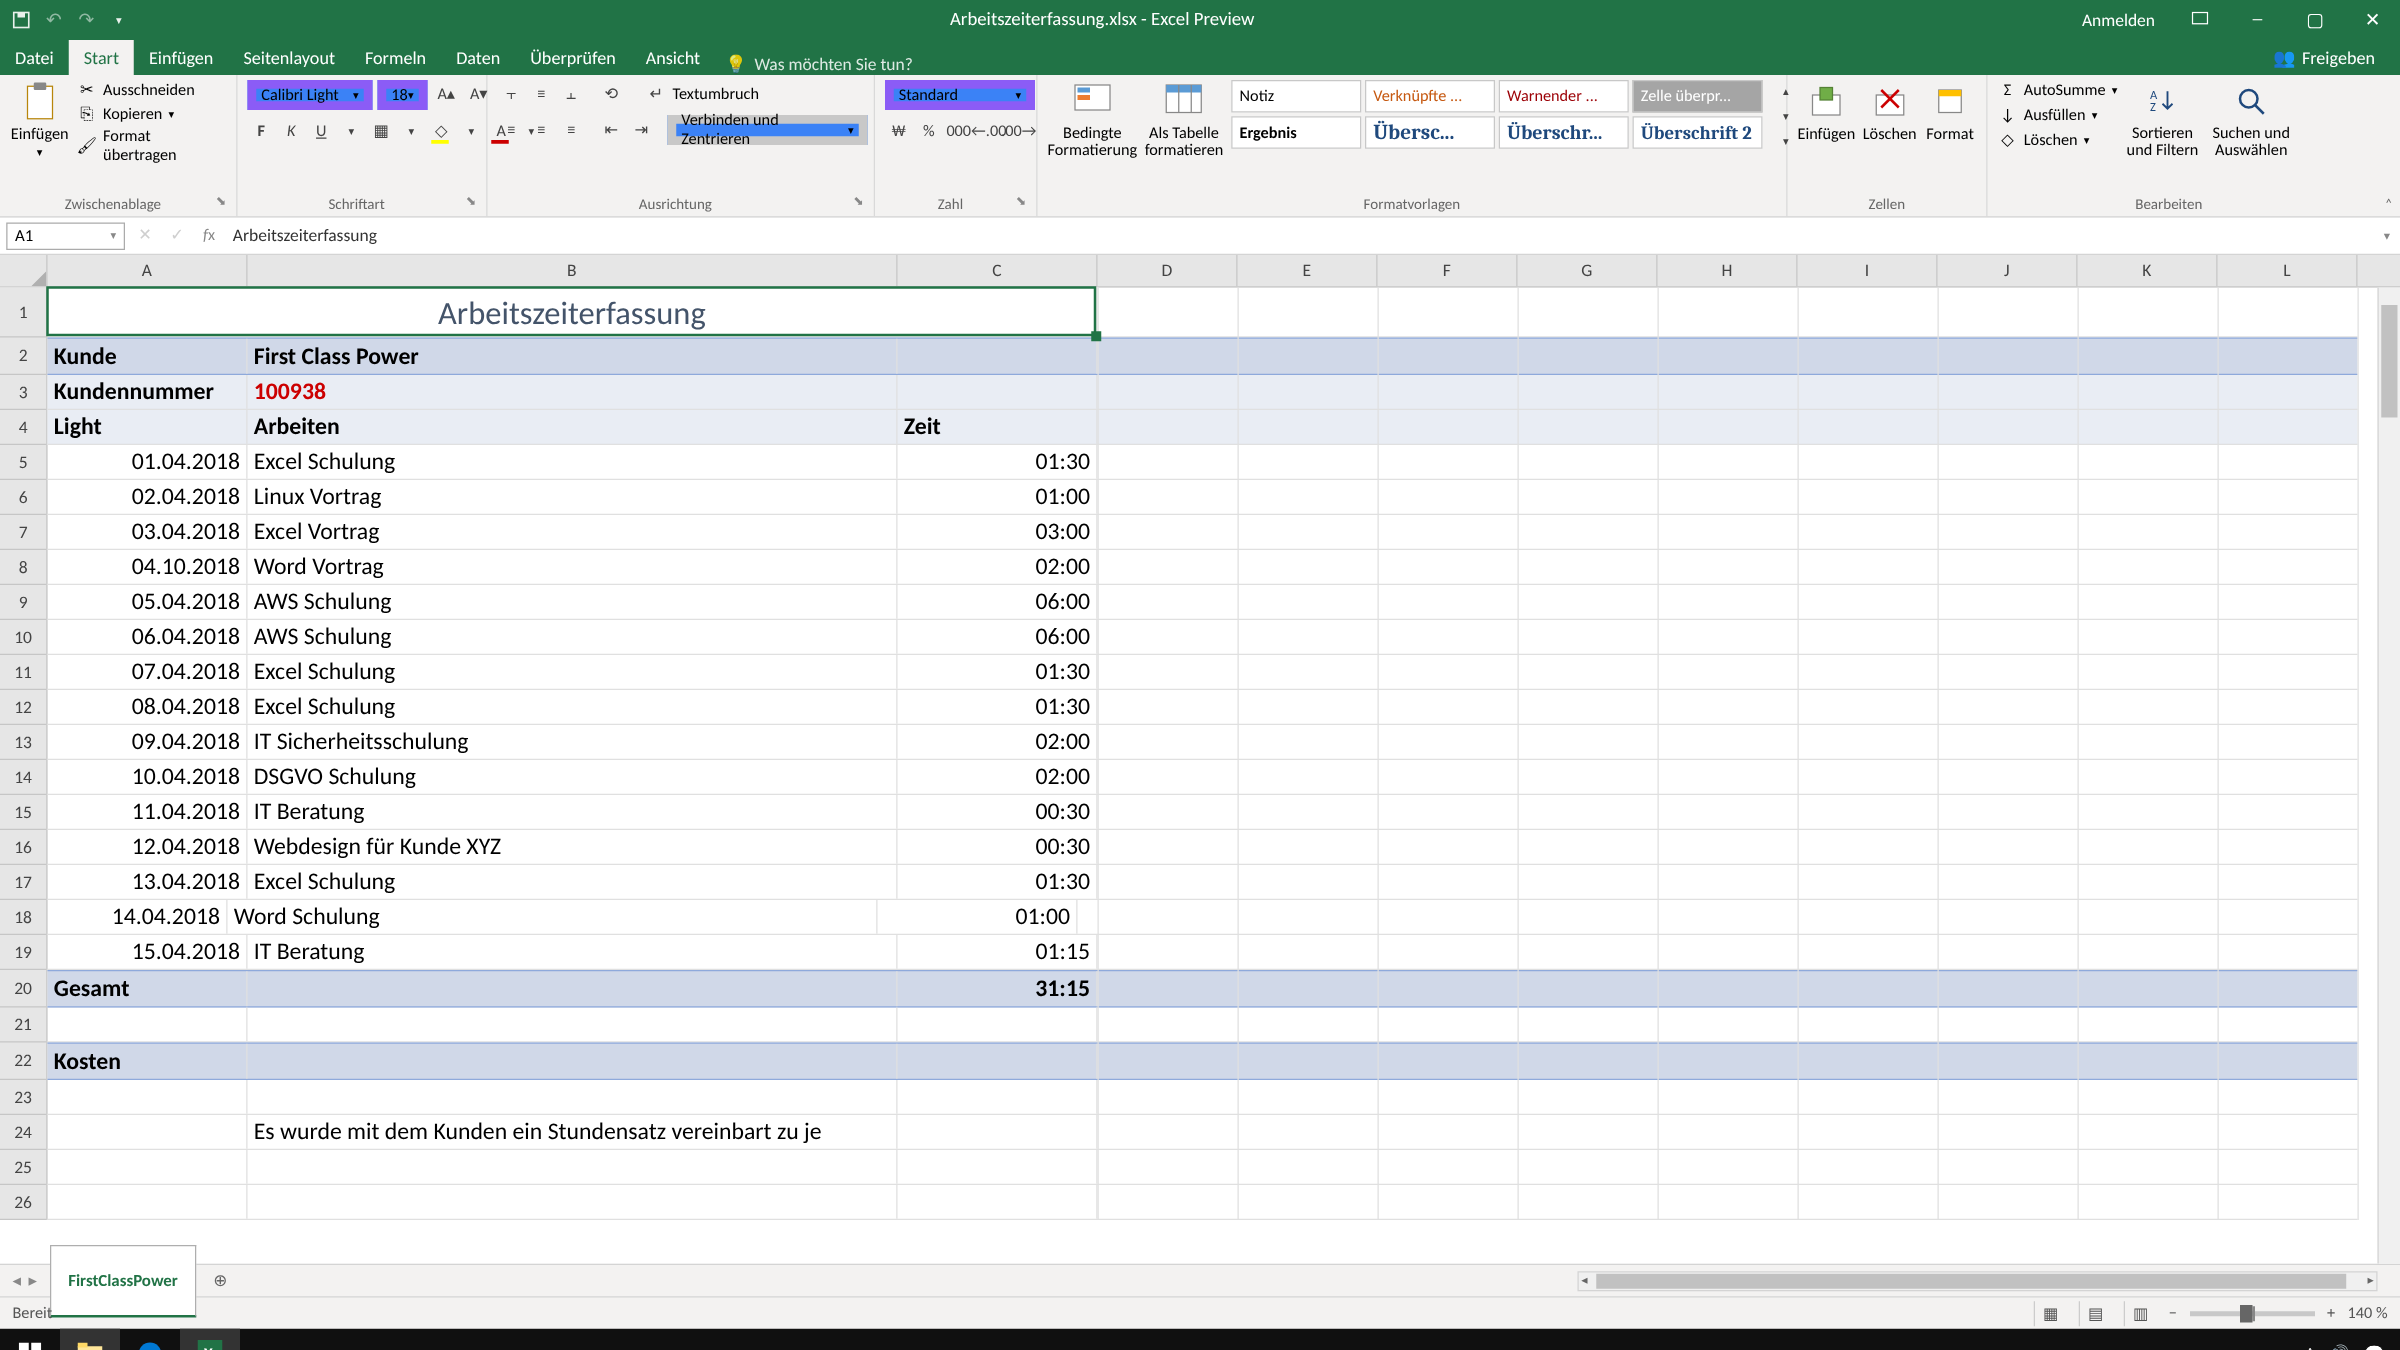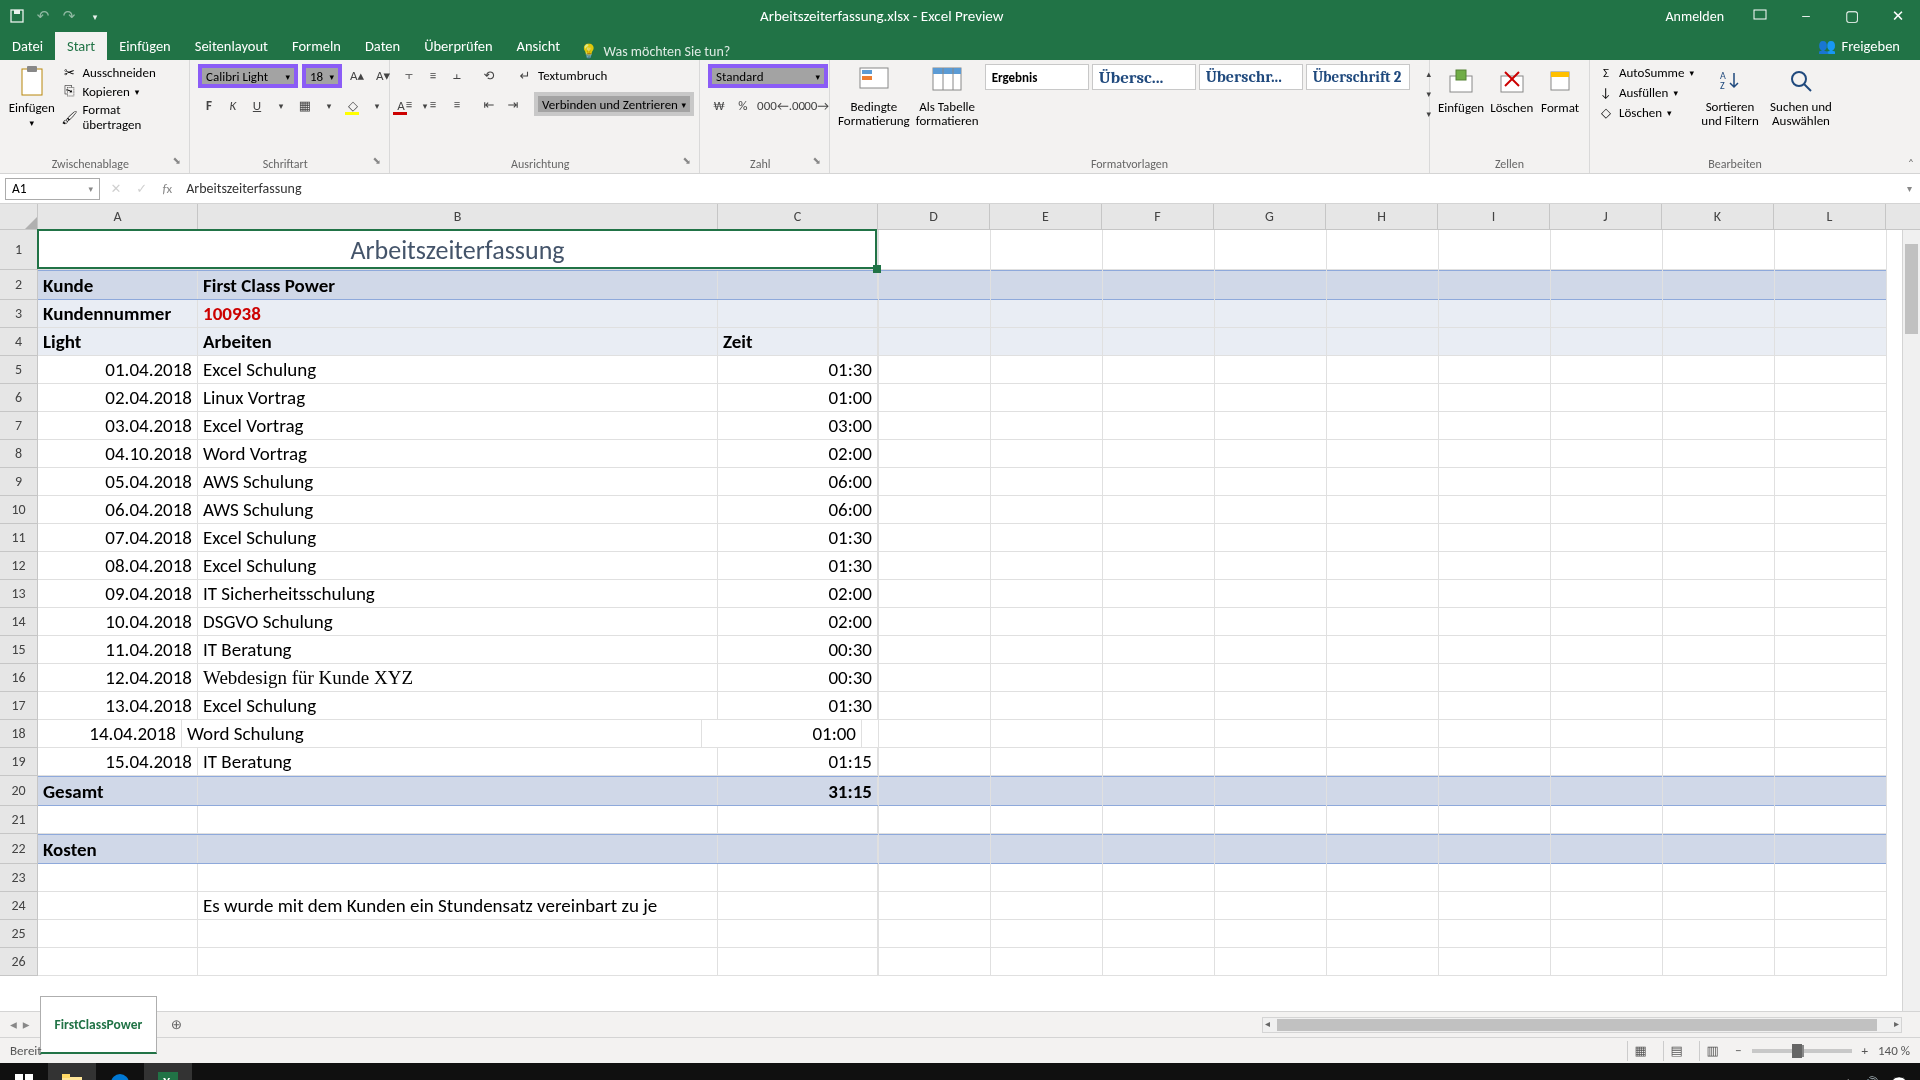--- a/index.html
+++ b/index.html
@@ -26,21 +26,21 @@
 .ribbon { background: #f3f2f1; border-bottom: 1px solid #d4d4d4; height: 114px; display: flex; position: relative; }
 .group { border-right: 1px solid #d9d9d9; padding: 4px 8px 2px 8px; display: flex; flex-direction: column; justify-content: space-between; }
 .group-label { text-align: center; font-size: 12px; color: #666; padding-top: 3px; }
 .dlg-launch { font-size: 10px; color: #888; text-align: right; }
 .group-body { display: flex; gap: 6px; align-items: flex-start; flex: 1; }
 .big-btn { display: flex; flex-direction: column; align-items: center; width: 48px; font-size: 13px; gap: 2px; }
 .big-btn .ico { width: 34px; height: 34px; display: flex; align-items: center; justify-content: center; }
 .mini-list { display: flex; flex-direction: column; gap: 3px; font-size: 13px; }
 .mini-list div { display: flex; align-items: center; gap: 5px; }
 .mini-list .ico { width: 16px; height: 16px; display: inline-flex; align-items: center; justify-content: center; }
-.combo { border: 4px solid #8b5cf6; background: #a3a3a3; height: 24px; font-size: 13px; padding: 0 4px; display: flex; align-items: center; justify-content: space-between; }
+.combo { border: 7px solid #8b5cf6; background: #3b82f6; height: 24px; font-size: 13px; padding: 0 4px; display: flex; align-items: center; justify-content: space-between; }
 .mini-btn { width: 22px; height: 22px; display: inline-flex; align-items: center; justify-content: center; font-size: 13px; color: #444; }
 .style-btn { border: 1px solid #c8c8c8; background: #fff; width: 104px; height: 26px; font-size: 13px; display: flex; align-items: center; padding: 0 6px; overflow: hidden; white-space: nowrap; text-overflow: ellipsis; }
 .style-btn.note { color: #000; }
 .style-btn.link { color: #c65911; }
 .style-btn.warn { color: #9c0006; }
 .style-btn.check { background: #a5a5a5; color: #fff; }
 .style-btn.h { font-family: Cambria, serif; font-weight: bold; color: #1f497d; font-size: 16px; }
 .style-btn.res { font-weight: bold; }
 .collapse-caret { position: absolute; right: 6px; bottom: 4px; color: #666; font-size: 11px; }
 
@@ -295,20 +295,26 @@
             <svg width="32" height="30" viewBox="0 0 32 30">
               <rect x="2" y="2" width="28" height="22" fill="#fff" stroke="#888"></rect>
               <rect x="2" y="2" width="28" height="6" fill="#5b9bd5"></rect>
               <line x1="12" y1="2" x2="12" y2="24" stroke="#888"></line>
               <line x1="22" y1="2" x2="22" y2="24" stroke="#888"></line>
             </svg>
           </div>
         <span style="text-align:center;line-height:1.05">Als Tabelle formatieren</span>
       </div>
       <div style="display:flex;flex-direction:column;gap:3px">
+        <div style="display:flex;gap:3px">
+          <div class="style-btn note">Notiz</div>
+          <div class="style-btn link">Verknüpfte ...</div>
+          <div class="style-btn warn">Warnender ...</div>
+          <div class="style-btn check">Zelle überpr...</div>
+        </div>
         <div style="display:flex;gap:3px">
           <div class="style-btn res">Ergebnis</div>
           <div class="style-btn h" style="font-size:17px">Übersc...</div>
           <div class="style-btn h">Überschr...</div>
           <div class="style-btn h" style="font-size:15px">Überschrift 2</div>
         </div>
       </div>
       <div style="display:flex;flex-direction:column;gap:2px;margin-left:2px">
         <span class="mini-btn" style="height:18px;font-size:9px">▴</span>
         <span class="mini-btn" style="height:18px;font-size:9px">▾</span>
@@ -541,21 +547,21 @@
           <div class="cell " style="width: 520px;">DSGVO Schulung</div>
           <div class="cell r" style="width: 160px;">02:00</div>
         </div>
         <div class="cell-row " style="height: 28px;">
           <div class="cell r" style="width: 160px;">11.04.2018</div>
           <div class="cell " style="width: 520px;">IT Beratung</div>
           <div class="cell r" style="width: 160px;">00:30</div>
         </div>
         <div class="cell-row " style="height: 28px;">
           <div class="cell r" style="width: 160px;">12.04.2018</div>
-          <div class="cell " style="width: 520px; font-family: Liberation Serif, serif;">Webdesign für Kunde XYZ</div>
+          <div class="cell " style="width: 520px;">Webdesign für Kunde XYZ</div>
           <div class="cell r" style="width: 160px;">00:30</div>
         </div>
         <div class="cell-row " style="height: 28px;">
           <div class="cell r" style="width: 160px;">13.04.2018</div>
           <div class="cell " style="width: 520px;">Excel Schulung</div>
           <div class="cell r" style="width: 160px;">01:30</div>
         </div>
         <div class="cell-row " style="height: 28px;">
           <div class="cell r" style="width: 144px; padding-left: 39px;">14.04.2018</div>
           <div class="cell " style="width: 520px;">Word Schulung</div>

